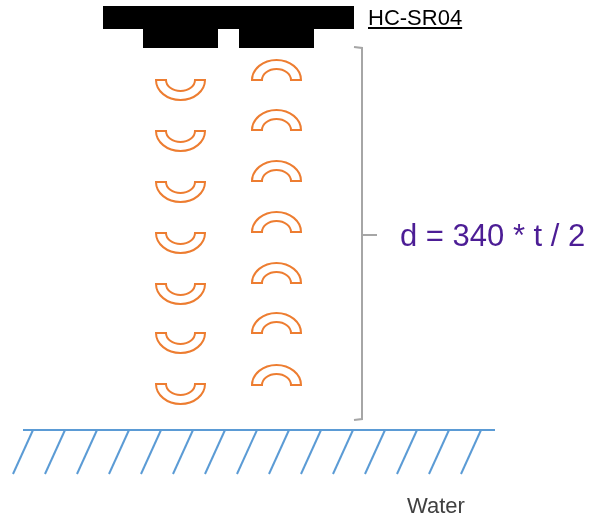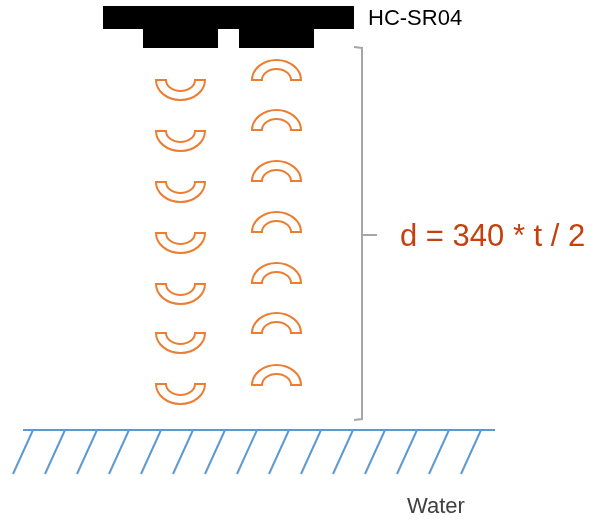--- a/index.html
+++ b/index.html
@@ -1,21 +1,21 @@
 <!DOCTYPE html>
 <html><head>
   <meta charset="utf-8">
   <style>
     html, body { margin: 0; padding: 0; background: #ffffff; }
     body { width: 614px; height: 527px; position: relative; overflow: hidden;
            font-family: "Liberation Sans", "DejaVu Sans", sans-serif; }
     .abs { position: absolute; }
     .sensor-bar { background: #000; }
-    .label-sensor { font-size: 22px; color: #000; line-height: 1; }
-    .formula { font-size: 31px; color: #c2410c; line-height: 1; white-space: nowrap; }
+    .label-sensor { font-size: 22px; color: #000; line-height: 1; text-decoration: underline; }
+    .formula { font-size: 31px; color: #4c1d95; line-height: 1; white-space: nowrap; }
     .water-label { font-size: 22px; color: #404040; line-height: 1; }
     svg.overlay { position: absolute; left: 0; top: 0; }
   </style>
 </head>
 <body>
 
 <div class="abs sensor-bar" style="left:103px; top:6px; width:251px; height:23px;"></div>
 <div class="abs sensor-bar" style="left:143px; top:29px; width:75px; height:19px;"></div>
 <div class="abs sensor-bar" style="left:239px; top:29px; width:75px; height:19px;"></div>
 <div class="abs label-sensor" style="left:368px; top:7px;">HC-SR04</div>

